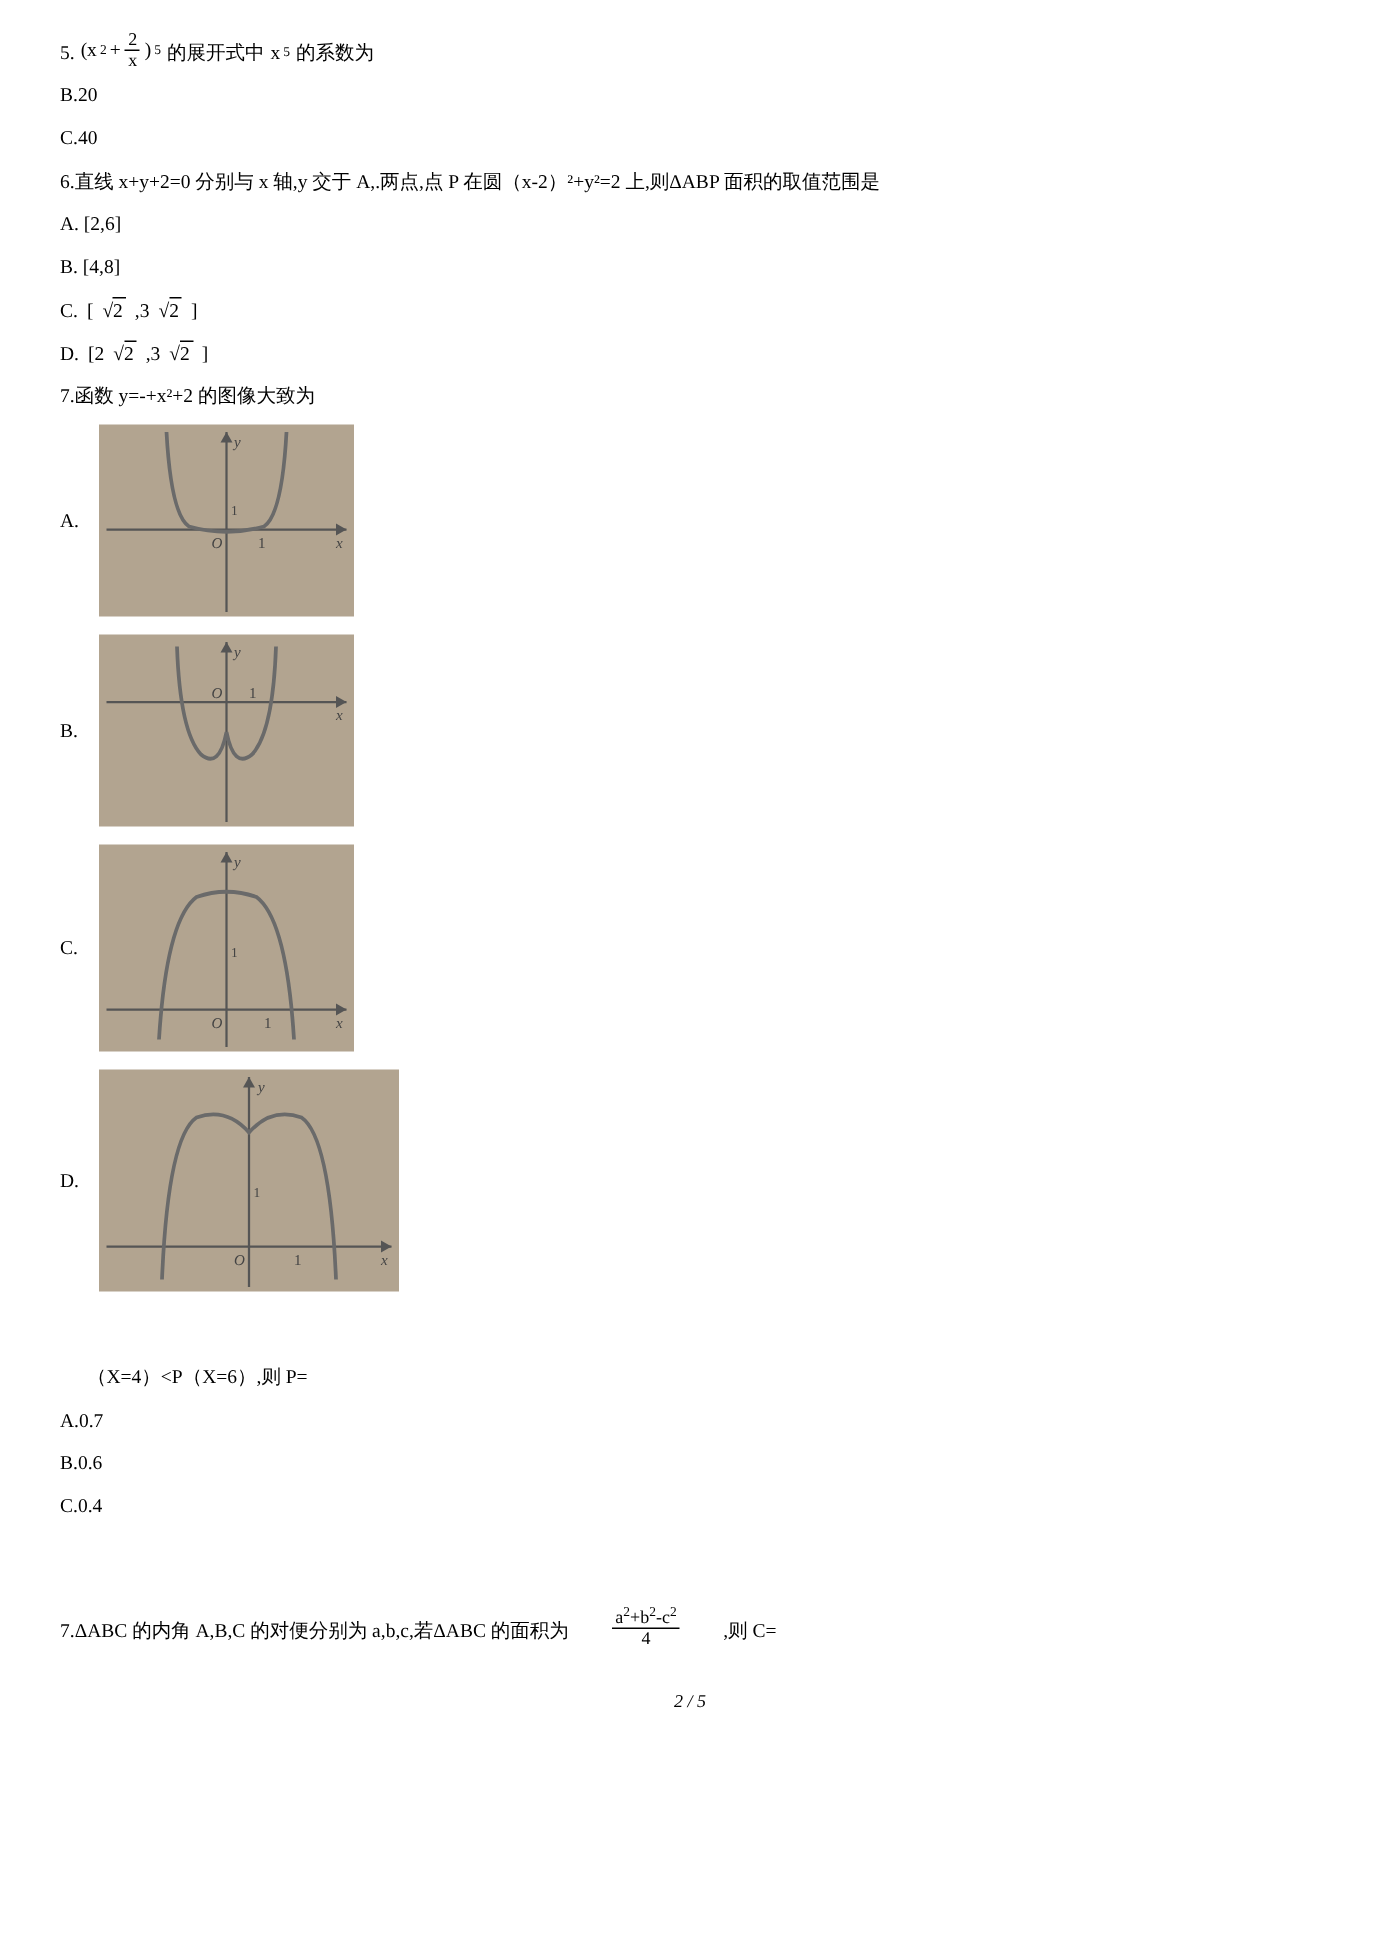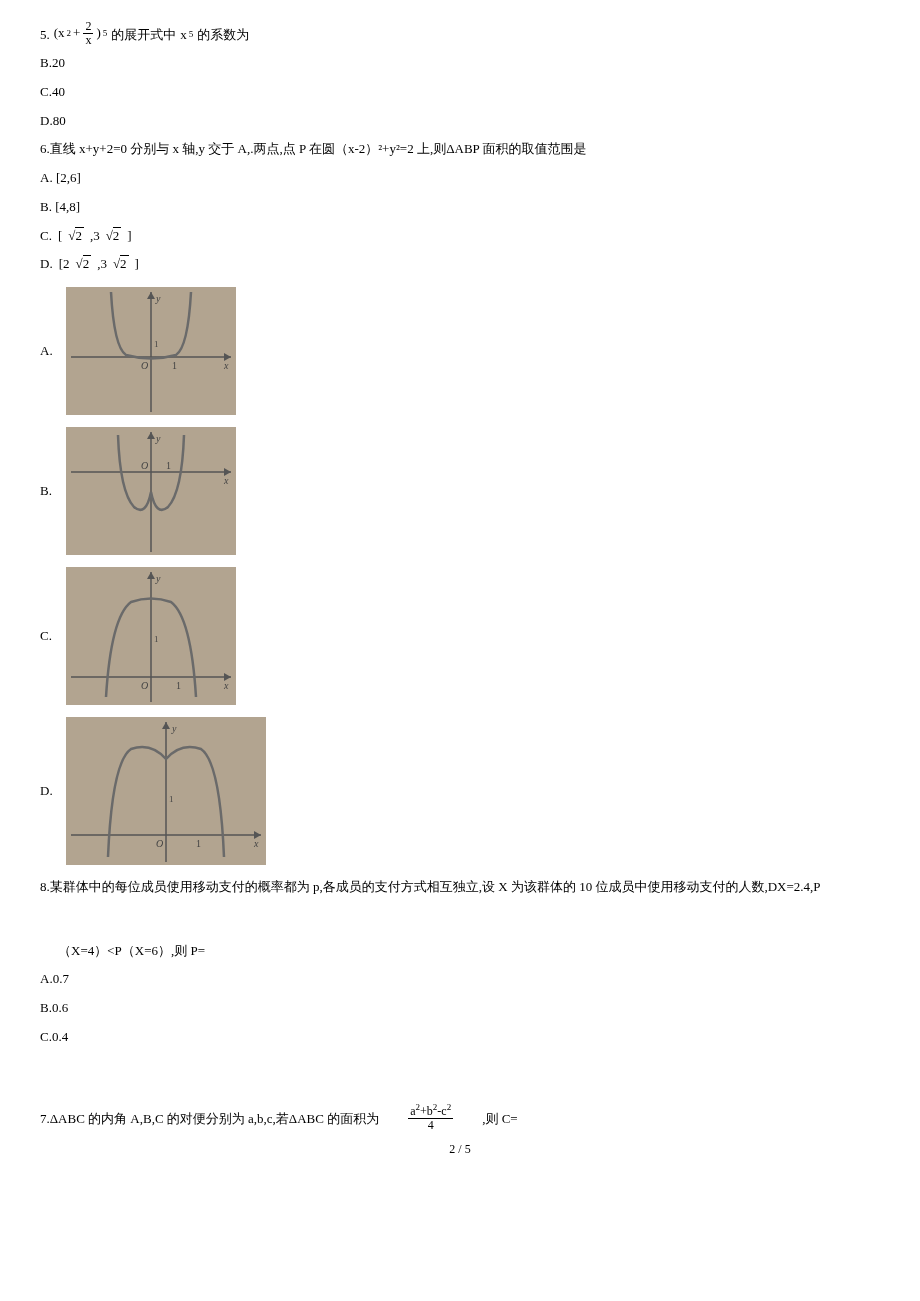--- a/index.html
+++ b/index.html
@@ -39,21 +39,21 @@
       height: 128px;
       background: #b2a490;
       display: inline-block;
       vertical-align: middle;
       position: relative;
       margin: 6px 0;
     }
     .graph-box-tall { height: 148px; }
     .graph-box-mid { height: 138px; }
     .graph-svg { width: 100%; height: 100%; display: block; }
-    .page-num { text-align: center; margin-top: 6px; font-size: 12px; }
+    .page-num { text-align: center; margin-top: 24px; font-size: 12px; font-style: italic; }
     .sqrt { display: inline-block; position: relative; }
     .sqrt::before { content: "√"; }
     .sqrt-body { border-top: 1px solid #000; padding: 0 2px 0 0; }
   </style>
 </head>
 <body>
 
 
 
 
@@ -73,21 +73,20 @@
     </span>
     <span>的展开式中</span>
     <span class="formula" style="margin:0 4px;">
       <span>x</span>
         <span class="sup">5</span>
     </span>
     <span>的系数为</span>
   </div>
   <div class="option">B.20</div>
   <div class="option">C.40</div>
-  <div class="option">D.80</div>
 </div>
 
 
 <div class="question">
   <div>6.直线 x+y+2=0 分别与 x 轴,y 交于 A,.两点,点 P 在圆（x-2）²+y²=2 上,则ΔABP 面积的取值范围是</div>
   <div class="option">A. [2,6]</div>
   <div class="option">B. [4,8]</div>
   <div class="option option-line">
     <span>C. </span>
     <span>[</span>
@@ -101,20 +100,21 @@
     <span>[2</span>
       <span class="sqrt"><span class="sqrt-body">2</span></span>
       <span>,3</span>
       <span class="sqrt"><span class="sqrt-body">2</span></span>
       <span>]</span>
   </div>
 </div>
 
 
 <div class="question">
+  <div>7.函数 y=-+x²+2 的图像大致为</div>
 
   <div class="option-line">
     <span style="width:20px;">A.</span>
     <div class="graph-box">
       <svg class="graph-svg" viewBox="0 0 170 128">
         <line x1="5" y1="70" x2="165" y2="70" stroke="#555" stroke-width="1.5"></line>
         <polygon points="165,70 158,66 158,74" fill="#555"></polygon>
         <line x1="85" y1="125" x2="85" y2="5" stroke="#555" stroke-width="1.5"></line>
         <polygon points="85,5 81,12 89,12" fill="#555"></polygon>
         <path d="M 45 5 Q 48 60, 60 68 Q 85 75, 110 68 Q 122 60, 125 5" fill="none" stroke="#6a6a6a" stroke-width="2.5"></path>
@@ -176,21 +176,20 @@
         <text x="106" y="15" font-size="10" fill="#444" font-style="italic">y</text>
         <text x="188" y="130" font-size="10" fill="#444" font-style="italic">x</text>
         <text x="103" y="85" font-size="9" fill="#444">1</text>
       </svg>
     </div>
   </div>
 </div>
 
 
 <div class="question" style="margin-top:4px;">
-  <div>8.某群体中的每位成员使用移动支付的概率都为 p,各成员的支付方式相互独立,设 X 为该群体的 10 位成员中使用移动支付的人数,DX=2.4,P</div>
   <div style="padding-left:18px;margin-top:39px;">（X=4）&lt;P（X=6）,则 P=</div>
   <div class="option">A.0.7</div>
   <div class="option">B.0.6</div>
   <div class="option">C.0.4</div>
 </div>
 
 <br><br>
 
 
 <div class="question">

